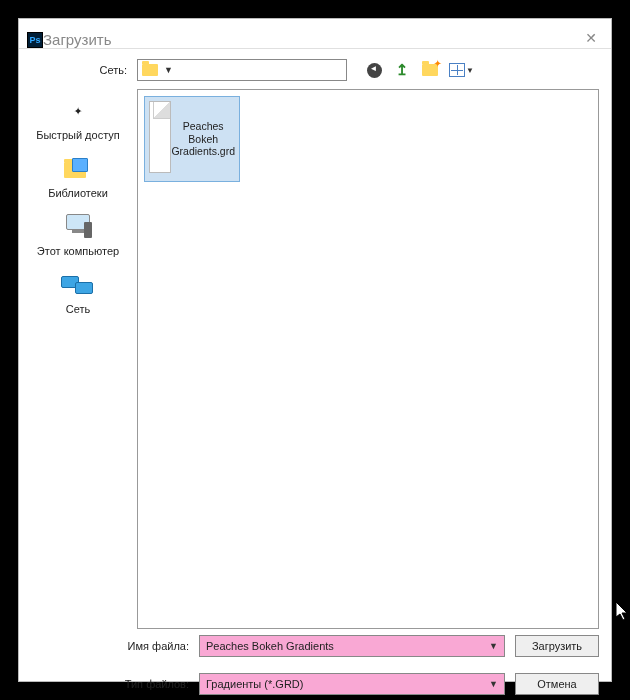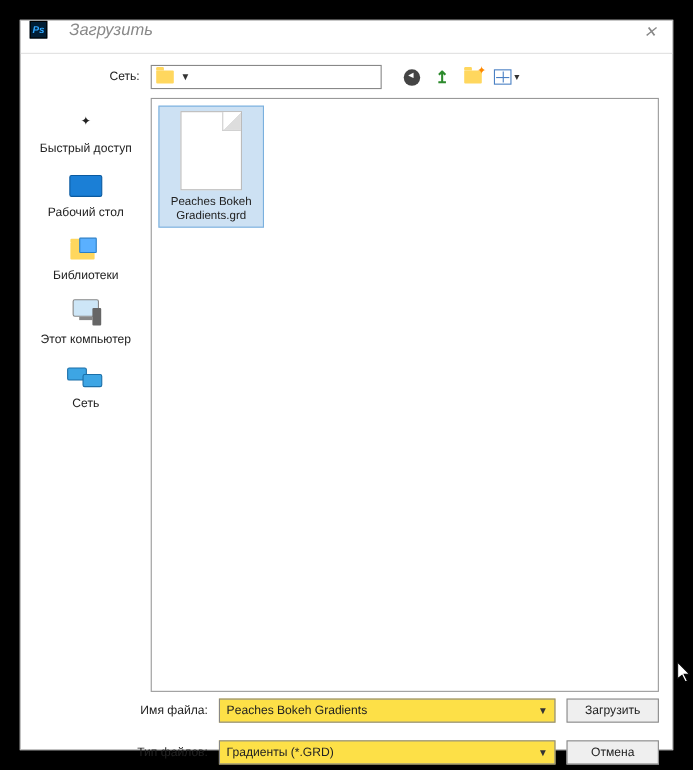--- a/index.html
+++ b/index.html
@@ -3,21 +3,21 @@
 <meta charset="utf-8">
 <style>
   * { box-sizing: border-box; margin: 0; padding: 0; font-family: "Segoe UI", Tahoma, sans-serif; }
   body { background: #000; width: 630px; height: 700px; overflow: hidden; }
   .window {
     position: absolute; left: 18px; top: 18px; width: 594px; height: 664px;
     background: #fff; border: 1px solid #bbb;
   }
   .titlebar {
     height: 30px; background: #fff; border-bottom: 1px solid #e0e0e0;
-    display: flex; align-items: flex-start; padding: 0 8px; gap: 20px; font-style: italic;
+    display: flex; align-items: flex-end; padding: 0 8px; gap: 0;
   }
   .ps-icon {
     width: 16px; height: 16px; background: #001e36; border: 1px solid #000;
     display: flex; align-items: center; justify-content: center;
     color: #31a8ff; font-size: 9px; font-weight: bold;
   }
   .title-text { color: #888; font-size: 15px; flex: 1; }
   .close-x { color: #888; font-size: 14px; padding: 2px 6px; cursor: default; }
 
   .folder-row {
@@ -73,21 +73,21 @@
   .pc-icon .tower { position:absolute; left:22px; top:8px; width:8px; height:16px; background:#666; border-radius:1px; }
   .net-icon { position: relative; width: 34px; height: 26px; }
   .net-icon .m1 { position:absolute; left:0; top:4px; width:18px; height:12px; background:#3da5e4; border:1px solid #1b6fa8; border-radius:2px; }
   .net-icon .m2 { position:absolute; left:14px; top:10px; width:18px; height:12px; background:#3da5e4; border:1px solid #1b6fa8; border-radius:2px; }
 
   .file-area {
     flex: 1; border: 1px solid #999; border-top: 1px solid #999;
     background: #fff; padding: 6px; position: relative; margin-right: 12px;
   }
   .file-item {
-    width: 96px; display: flex; flex-direction: column; align-items: center;
+    width: 96px; display: flex; flex-direction: row; align-items: center;
     padding: 4px; background: #d8e6f2; border: 1px solid #a8c8e4;
   }
   .file-item.selected { background: #cde1f3; border: 1px solid #7ab0de; }
   .file-thumb {
     width: 56px; height: 72px; background: #fff; border: 1px solid #bbb;
     position: relative; margin-bottom: 4px;
   }
   .file-thumb::after {
     content: ""; position: absolute; right: 0; top: 0; width: 16px; height: 16px;
     background: linear-gradient(135deg, #fff 50%, #ddd 50%);
@@ -96,21 +96,21 @@
   .file-name { font-size: 10.5px; text-align: center; line-height: 1.2; color: #222; }
 
   .cursor { position: absolute; left: 478px; top: 512px; font-size: 18px; color: #000; pointer-events: none; }
 
   .bottom {
     padding: 6px 12px 0 0;
   }
   .b-row { display: flex; align-items: center; margin-bottom: 16px; gap: 10px; }
   .b-label { width: 170px; text-align: right; font-size: 11px; color: #222; }
   .b-combo {
-    flex: 1; height: 22px; border: 1px solid #888; background: #fde047;
+    flex: 1; height: 22px; border: 1px solid #888; background: #f9a8d4;
     display: flex; align-items: center; padding: 0 6px; font-size: 11px; color: #222;
   }
   .b-combo .val { flex: 1; }
   .b-combo .arr { font-size: 9px; color: #333; }
   .b-btn {
     width: 84px; height: 22px; border: 1px solid #888; background: #efefef;
     font-size: 11px; color: #222; cursor: default; text-align: center;
     display: flex; align-items: center; justify-content: center;
   }
 </style>
@@ -152,26 +152,20 @@
   <div class="body-area">
     <div class="sidebar">
       <div class="side-item">
         <div class="side-icon">
             <span class="star-icon">✦</span>
           </div>
         <span>Быстрый доступ</span>
       </div>
       <div class="side-item">
         <div class="side-icon">
-            <div class="desktop-icon"></div>
-          </div>
-        <span>Рабочий стол</span>
-      </div>
-      <div class="side-item">
-        <div class="side-icon">
             <div class="lib-icon">
               <div class="f1"></div>
               <div class="f2"></div>
             </div>
           </div>
         <span>Библиотеки</span>
       </div>
       <div class="side-item">
         <div class="side-icon">
             <div class="pc-icon">

